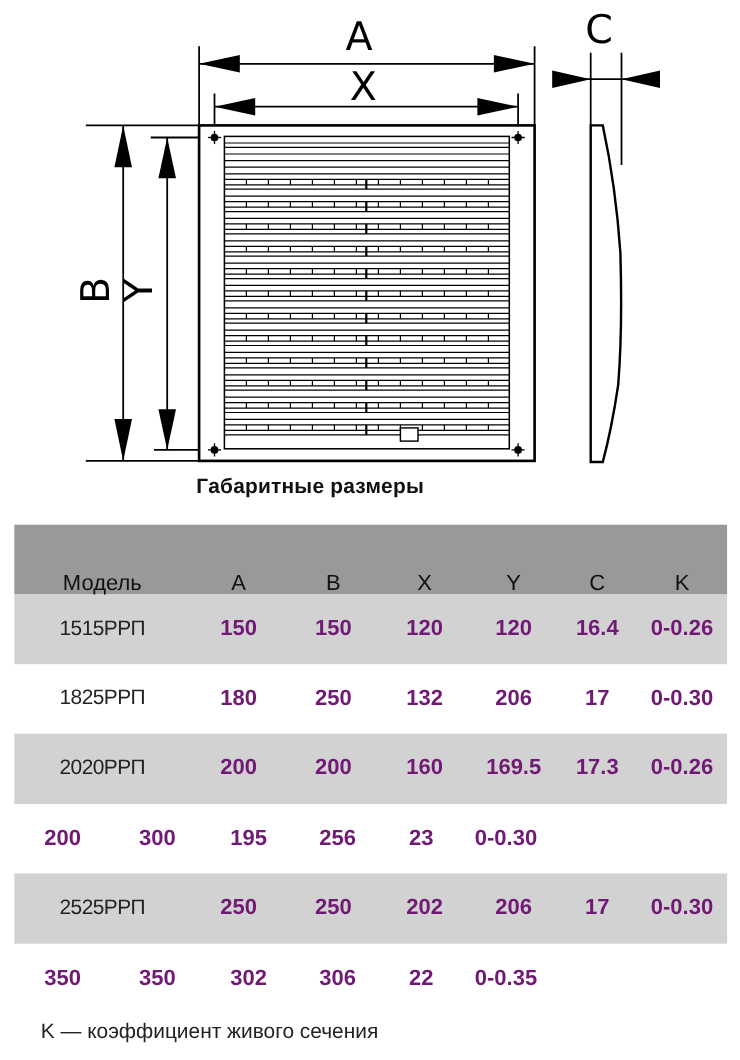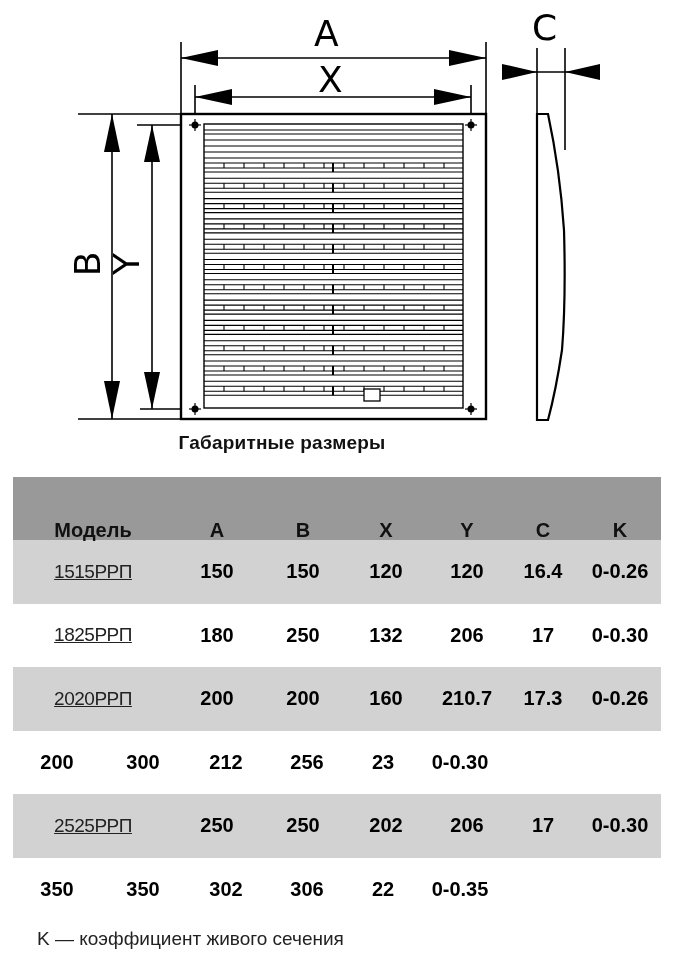--- a/index.html
+++ b/index.html
@@ -12,23 +12,23 @@
                font-weight: bold; font-size: 19px; letter-spacing: 0.2px; color: #111; }
     .table { position: absolute; left: 13px; top: 477px; width: 648px; }
     .row { display: flex; height: 63.5px; align-items: center; }
     .row.head { background: #999999; height: 63px; }
     .row.shade { background: #d2d2d2; }
     .row.plain { background: #ffffff; }
     .cell { text-align: center; font-size: 20px; }
     .c0 { width: 160px; }
     .c1 { width: 88px; } .c2 { width: 84px; } .c3 { width: 82px; }
     .c4 { width: 80px; } .c5 { width: 72px; } .c6 { width: 82px; }
-    .head .cell { font-weight: bold; font-size: 20px; color: #111; margin-top: 44px; }
-    .model { font-weight: normal; font-size: 19px; color: #222; letter-spacing: -0.5px; text-decoration: underline; }
-    .val { font-weight: bold; color: #000000; }
+    .head .cell { font-weight: normal; font-size: 20px; color: #111; margin-top: 44px; }
+    .model { font-weight: normal; font-size: 19px; color: #222; letter-spacing: -0.5px; }
+    .val { font-weight: bold; color: #701a75; }
     .footnote { position: absolute; left: 37px; top: 928px; font-size: 19px; color: #222; }
   </style>
 </head>
 <body>
 
 <div class="drawing">
   <svg width="673" height="430" viewBox="0 0 673 430">
     <defs>
       <marker id="arr" markerWidth="10" markerHeight="10" refX="9" refY="5" orient="auto-start-reverse" markerUnits="userSpaceOnUse">
         <path d="M0,0 L0,0"></path>
@@ -350,29 +350,29 @@
     <div class="cell c4 val">206</div>
     <div class="cell c5 val">17</div>
     <div class="cell c6 val">0-0.30</div>
   </div>
 
   <div class="row shade">
     <div class="cell c0 model">2020РРП</div>
     <div class="cell c1 val">200</div>
     <div class="cell c2 val">200</div>
     <div class="cell c3 val">160</div>
-    <div class="cell c4 val">210.7</div>
+    <div class="cell c4 val">169.5</div>
     <div class="cell c5 val">17.3</div>
     <div class="cell c6 val">0-0.26</div>
   </div>
 
   <div class="row plain">
     <div class="cell c1 val">200</div>
     <div class="cell c2 val">300</div>
-    <div class="cell c3 val">212</div>
+    <div class="cell c3 val">195</div>
     <div class="cell c4 val">256</div>
     <div class="cell c5 val">23</div>
     <div class="cell c6 val">0-0.30</div>
   </div>
 
   <div class="row shade">
     <div class="cell c0 model">2525РРП</div>
     <div class="cell c1 val">250</div>
     <div class="cell c2 val">250</div>
     <div class="cell c3 val">202</div>

